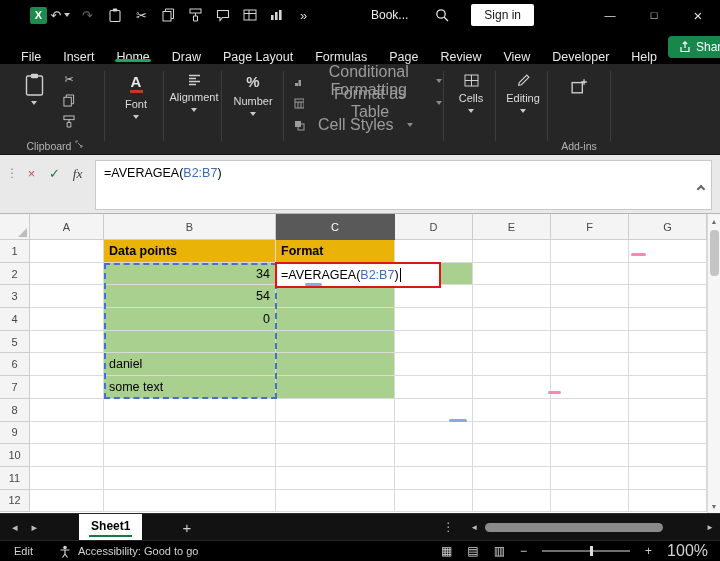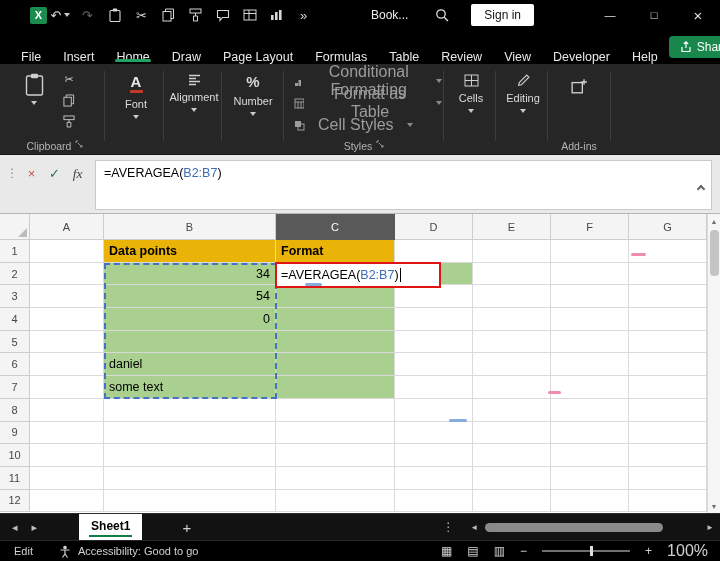--- a/index.html
+++ b/index.html
@@ -193,21 +193,21 @@
     </div>
   </div>
 
   <div class="menubar">
     <div class="mtab">File</div>
     <div class="mtab">Insert</div>
     <div class="mtab active">Home</div>
     <div class="mtab">Draw</div>
     <div class="mtab">Page Layout</div>
     <div class="mtab">Formulas</div>
-    <div class="mtab">Table</div>
+    <div class="mtab">Page</div>
     <div class="mtab">Review</div>
     <div class="mtab">View</div>
     <div class="mtab">Developer</div>
     <div class="mtab">Help</div>
     <button class="share">
         <svg width="12" height="12" viewBox="0 0 12 12">
           <path d="M2 6v4.5h8V6" fill="none" stroke="#fff" stroke-width="1.2"></path>
           <path d="M6 7V1M3.8 3L6 .8 8.2 3" fill="none" stroke="#fff" stroke-width="1.2"></path>
         </svg>
         <span>Share</span>
@@ -295,26 +295,20 @@
           <span class="car"></span>
         </button>
       <button class="srow">
           <svg width="11" height="11">
             <rect x="1" y="1" width="6" height="6" fill="#9c9c9c"></rect>
             <rect x="4" y="4" width="6" height="6" fill="none" stroke="#9c9c9c"></rect>
           </svg>
           <span>Cell Styles</span>
           <span class="car"></span>
         </button>
-      <div class="rg-bottom">
-          <span>Styles</span>
-          <svg width="8" height="8" viewBox="0 0 8 8">
-            <path d="M1 3V1h2M7 5v2H5M3 3l3.5 3.5" stroke="#9a9a9a" fill="none"></path>
-          </svg>
-        </div>
     </div>
     <div class="rdiv" style="left:443px"></div>
 
     <button class="rgroup collapsed" style="left:446px;width:50px">
       <svg width="15" height="13" viewBox="0 0 15 13">
           <rect x="1" y="1" width="13" height="11" fill="none" stroke="#cfcfcf"></rect>
           <path d="M1 6.5h13M7.5 1v11" stroke="#cfcfcf"></path>
         </svg>
       <span>Cells</span>
       <span class="car"></span>

